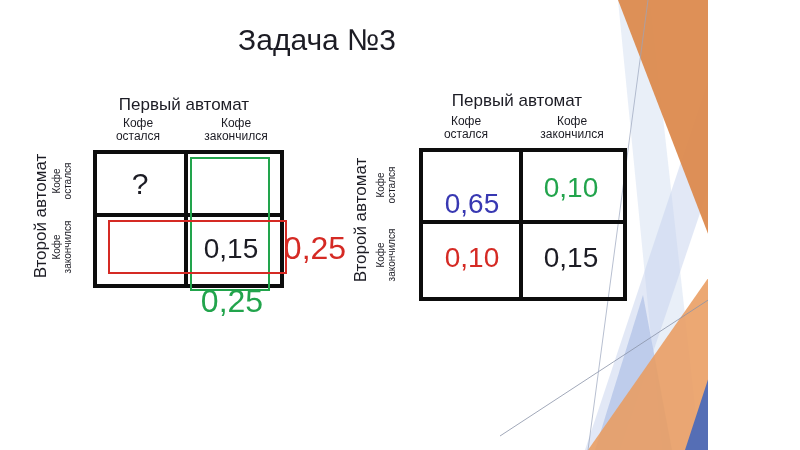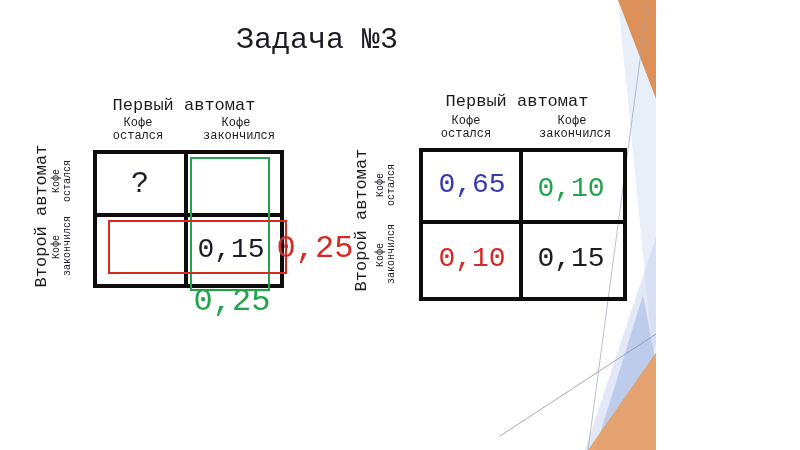--- a/index.html
+++ b/index.html
@@ -1,18 +1,18 @@
 <!DOCTYPE html>
 <html><head>
 <meta charset="utf-8">
 <style>
   html,body{margin:0;padding:0;background:#ffffff;}
   .stage{
-    position:relative;width:656px;height:450px;overflow:hidden;background:#ffffff;
-    font-family:Liberation Mono, monospace;color:#1c1c24;
+    position:relative;width:708px;height:450px;overflow:hidden;background:#ffffff;
+    font-family:Liberation Sans, sans-serif;color:#1c1c24;
   }
   .deco{position:absolute;left:500px;top:0;width:300px;height:450px;}
   .ctr{position:absolute;transform:translate(-50%,-50%);white-space:nowrap;}
   .ctrblk{position:absolute;transform:translate(-50%,-50%);text-align:center;line-height:1.1;}
   .rot{position:absolute;transform:translate(-50%,-50%) rotate(-90deg);white-space:nowrap;}
   .rotblk{position:absolute;transform:translate(-50%,-50%) rotate(-90deg);text-align:center;line-height:1.12;}
   .slide-title{font-size:30px;}
   .axis-title{font-size:17px;}
   .col-h{font-size:12px;width:66px;}
   .row-h{font-size:10px;width:58px;}
@@ -74,19 +74,19 @@
   <div class="ctrblk col-h" style="left:466px;top:128px;">Кофе остался</div>
   <div class="ctrblk col-h" style="left:572px;top:128px;">Кофе закончился</div>
 
   <div class="rot side-h" style="left:361px;top:220px;">Второй автомат</div>
   <div class="rotblk row-h" style="left:386px;top:185px;">Кофе остался</div>
   <div class="rotblk row-h" style="left:386px;top:255px;">Кофе закончился</div>
 
   <div class="grid" style="left:419px;top:148px;width:200px;height:145px;">
     <div class="vdiv" style="left:96px;"></div>
     <div class="hdiv" style="top:68px;"></div>
-    <span class="cell" style="left: 49px; top: 32px; color: rgb(56, 56, 178);">0,65</span>
+    <span class="cell" style="left: 49px; top: 52px; color: rgb(56, 56, 178);">0,65</span>
     <span class="cell" style="left: 148px; top: 36px; color: rgb(34, 164, 76);">0,10</span>
     <span class="cell" style="left: 49px; top: 106px; color: rgb(213, 42, 36);">0,10</span>
     <span class="cell" style="left: 148px; top: 106px; color: rgb(28, 28, 36);">0,15</span>
   </div>
 
 </div>
 
 </body></html>

